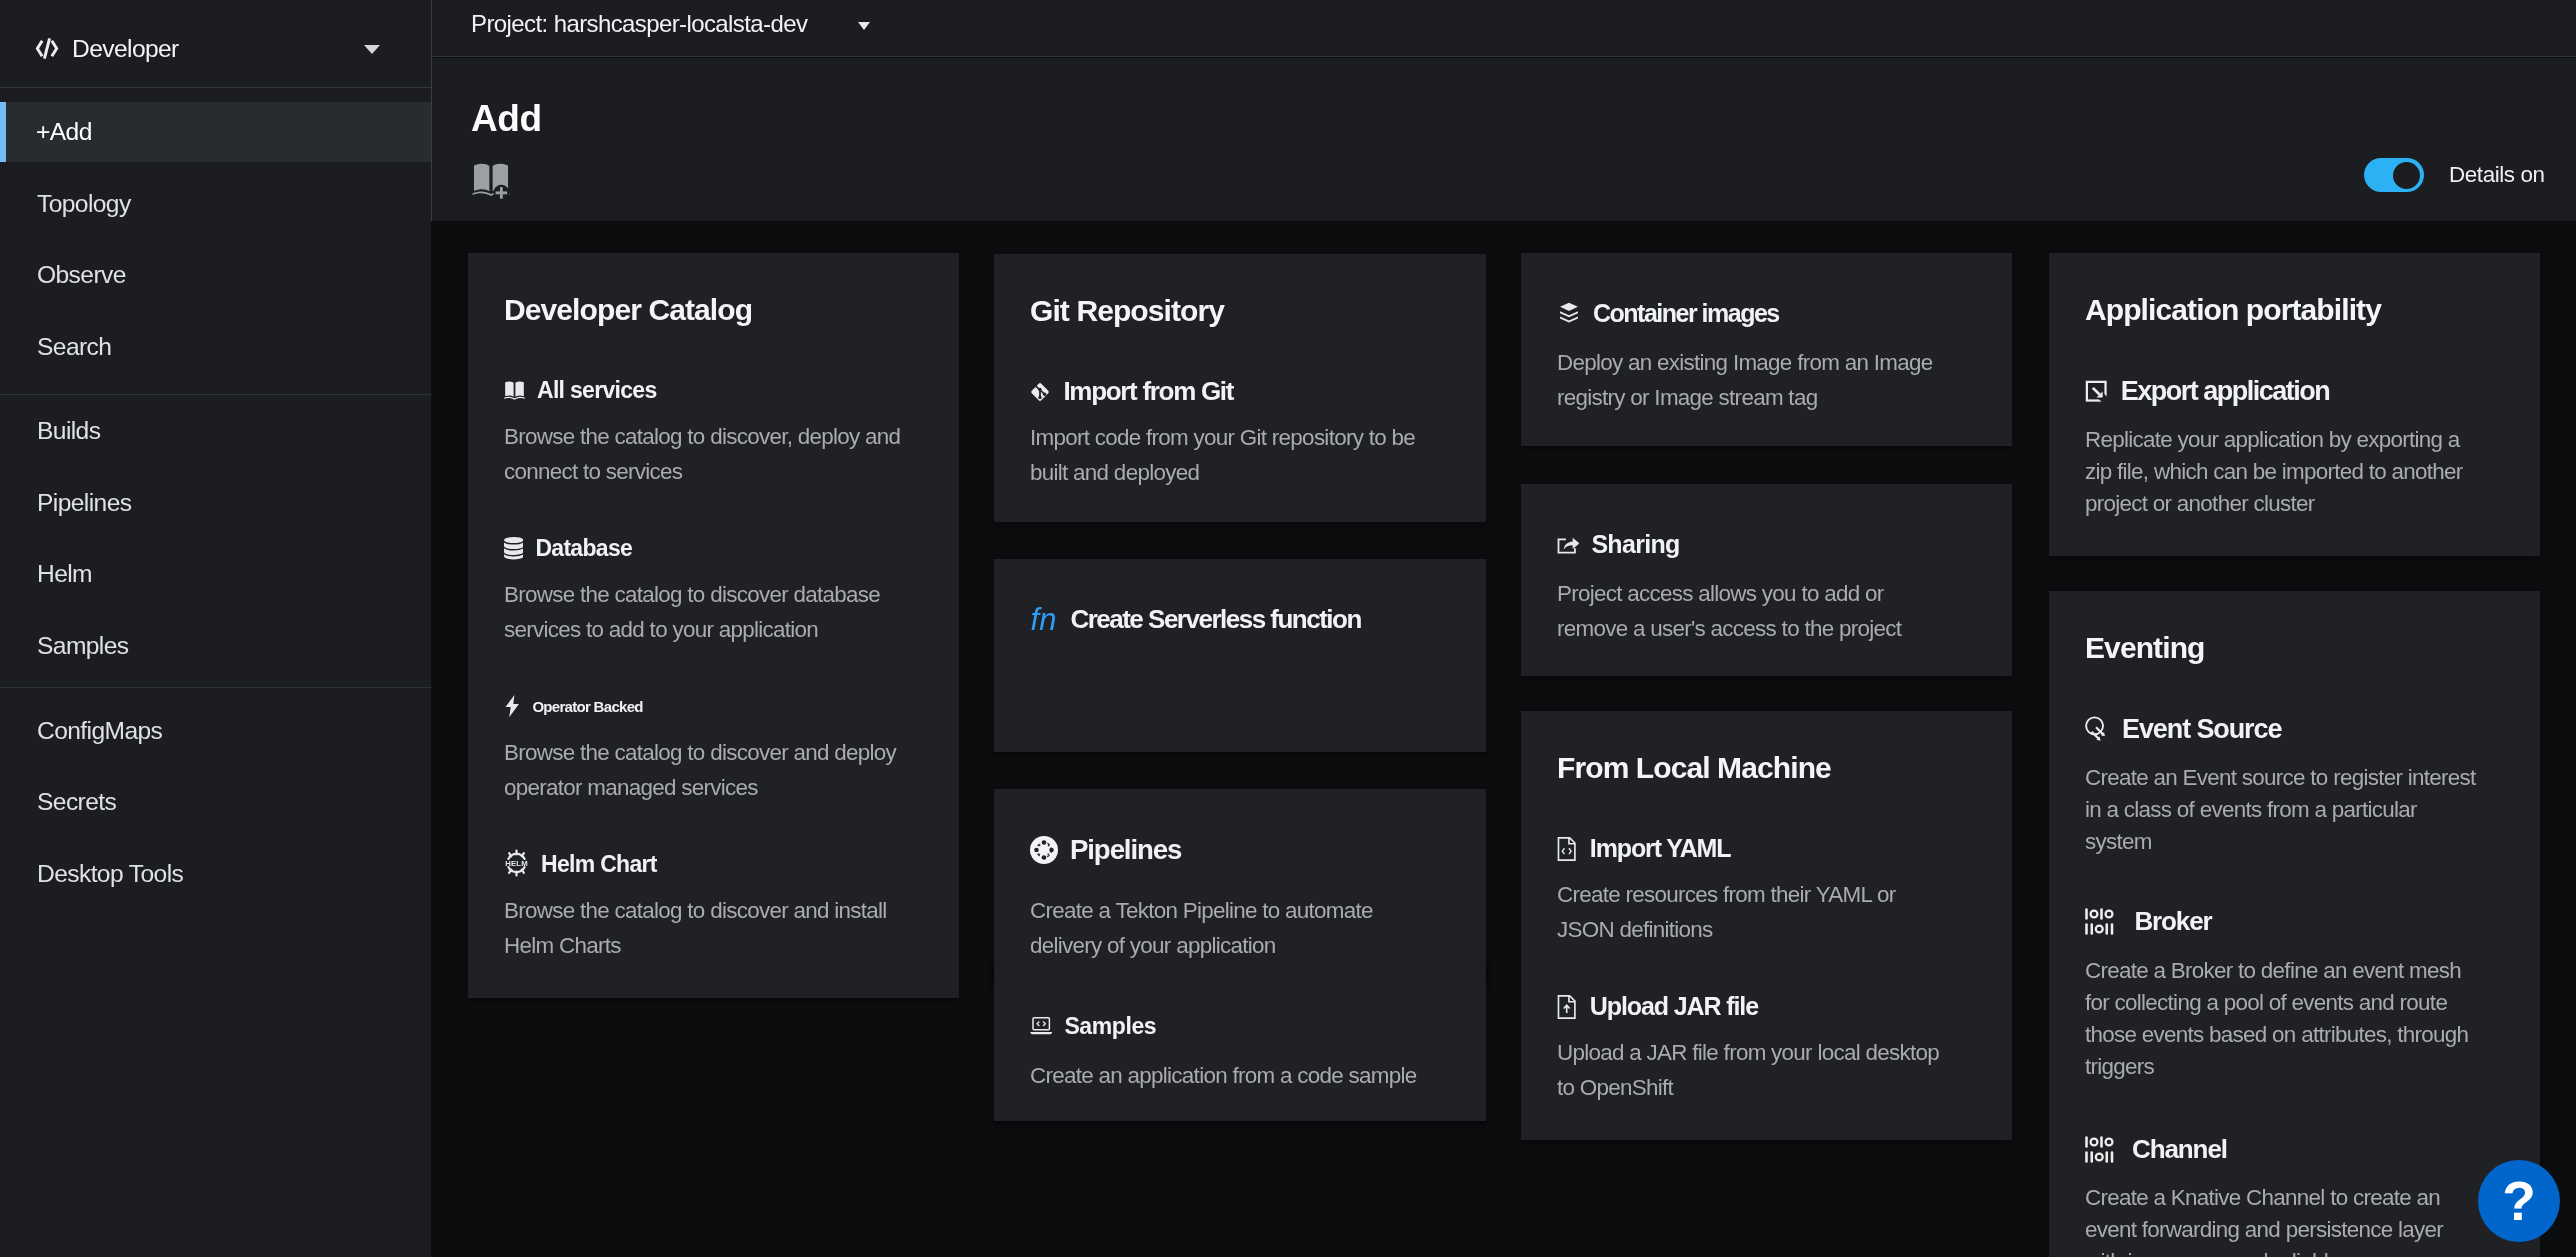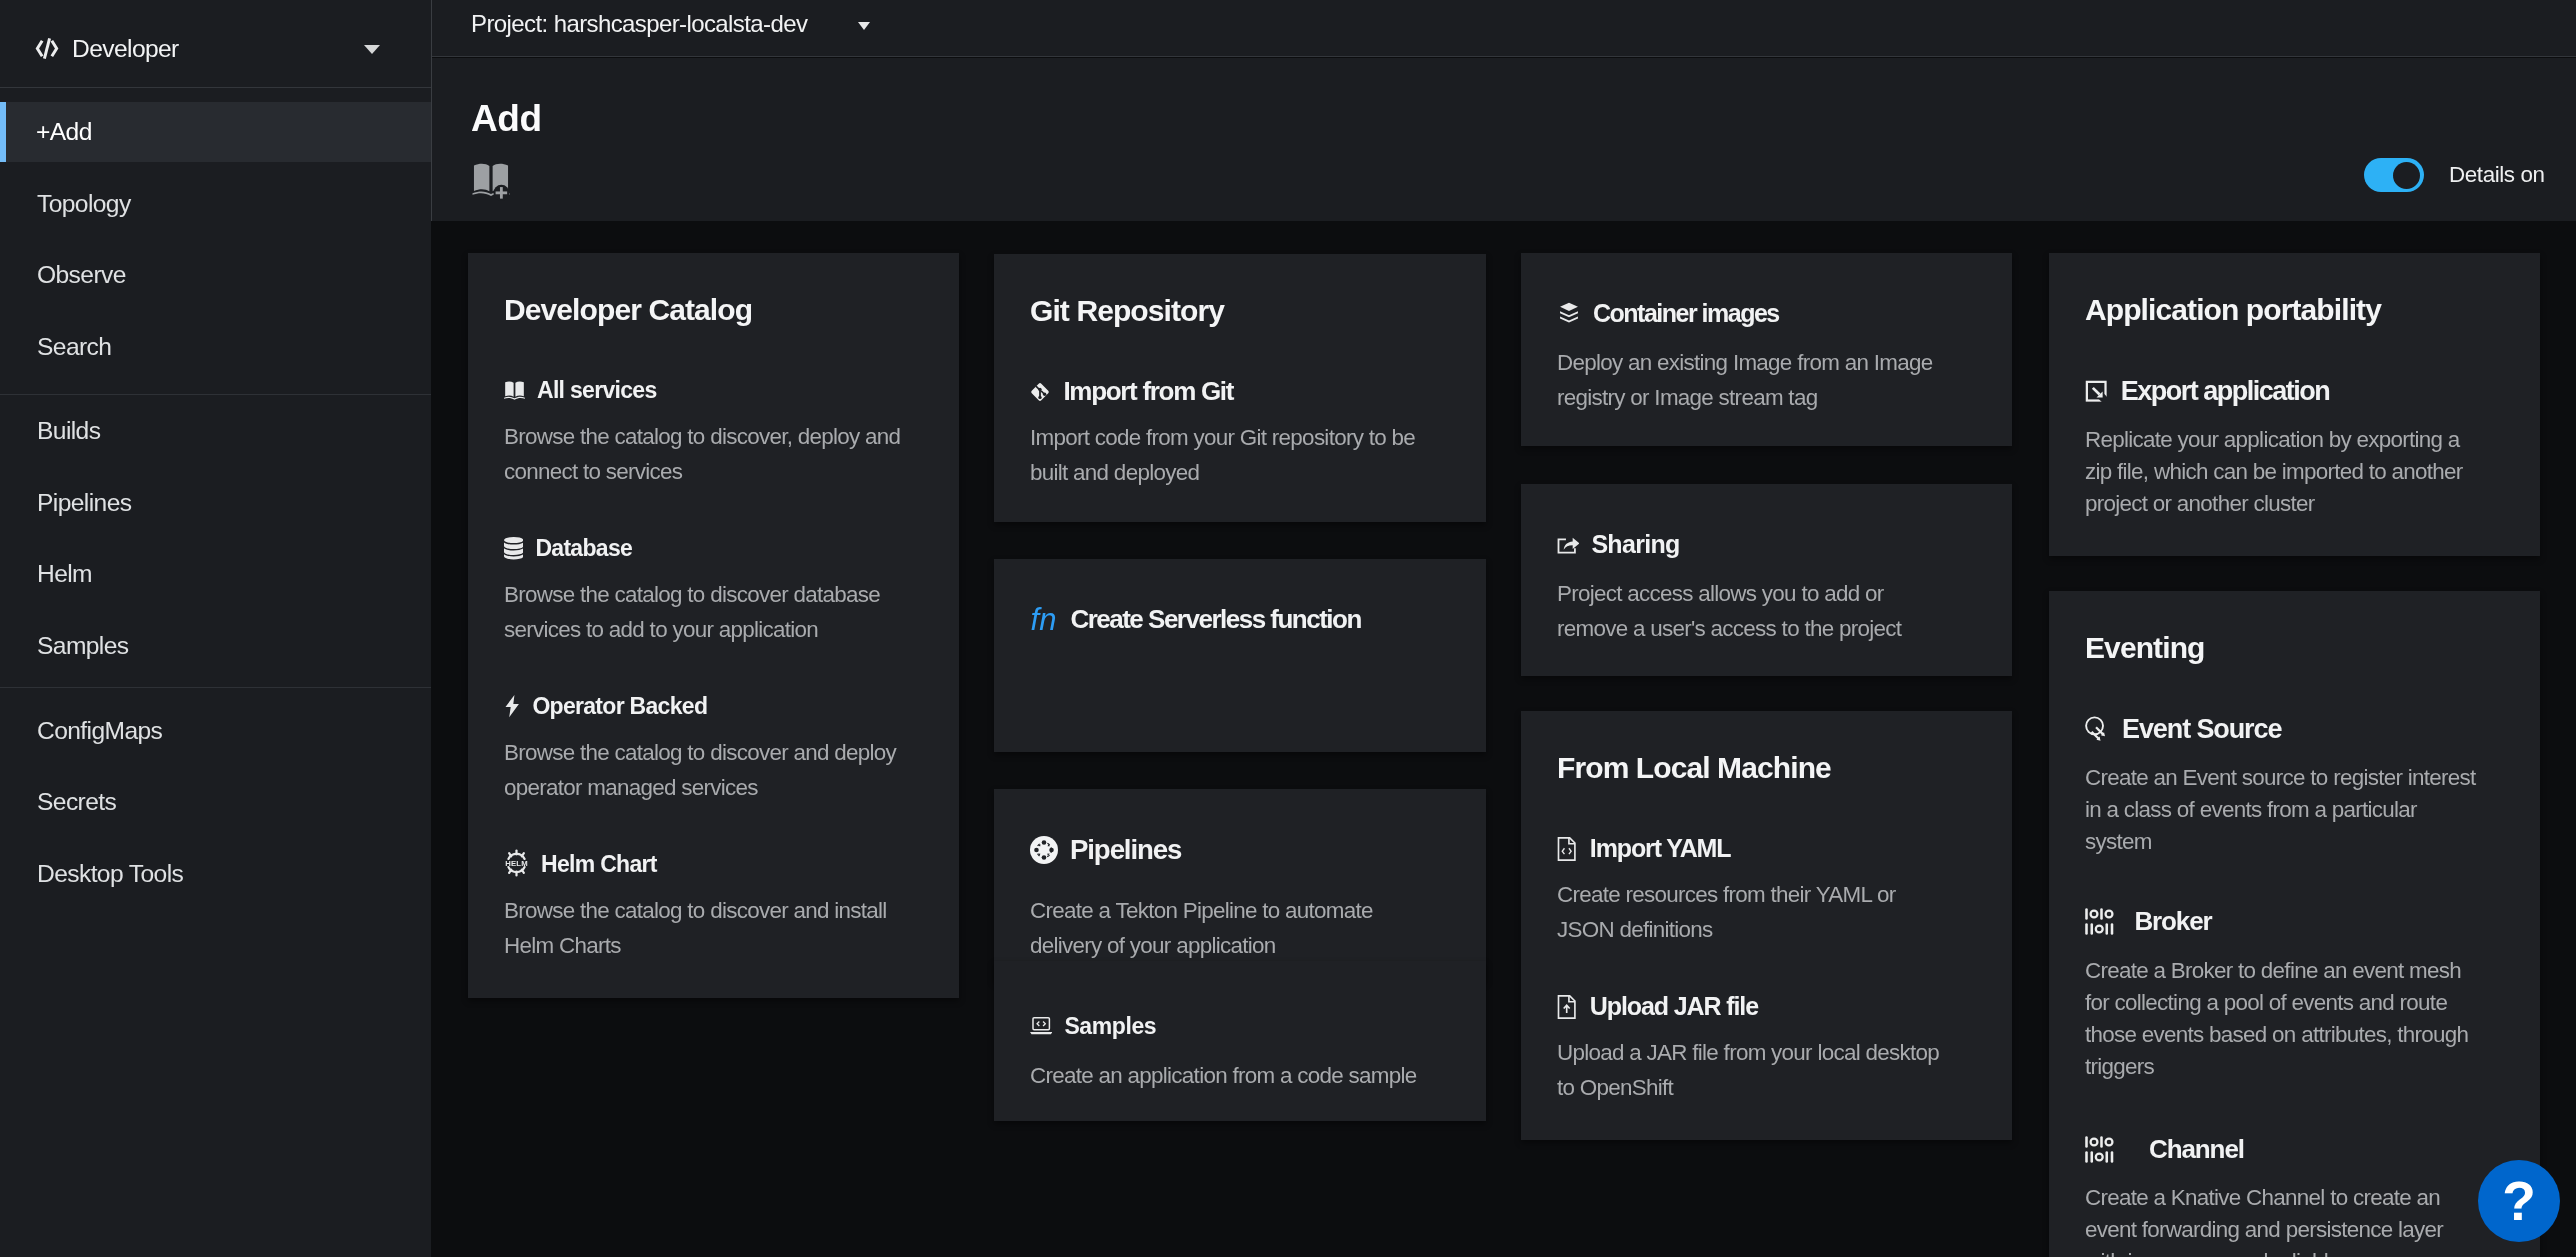--- a/index.html
+++ b/index.html
@@ -154,21 +154,21 @@
     </div>
     <div class="idesc">Browse the catalog to discover database<br>services to add to your application</div>
   </div>
   <div class="item" style="margin-bottom:40px">
     <div class="irow" style="column-gap:12px">
       <span class="ic">
           <svg width="16.4" height="22.4" viewBox="0 0 22 30">
         <path d="M14 0 L2 16 L9 16 L7 30 L20 12 L12.5 12 Z" fill="#e8e9ea"></path>
       </svg>
         </span>
-      <span class="ilabel" style="font-size:23px;letter-spacing:-0.7px">Operator Backed</span>
+      <span class="ilabel" style="font-size:15px;letter-spacing:-0.7px">Operator Backed</span>
     </div>
     <div class="idesc">Browse the catalog to discover and deploy<br>operator managed services</div>
   </div>
   <div class="item">
     <div class="irow" style="column-gap:12px">
       <span class="ic">
           <svg width="25" height="28" viewBox="0 0 34 38" style="margin-top:-3px">
         <g stroke="#e8e9ea" stroke-width="3" fill="none" stroke-linecap="round">
           <path d="M6 13.5 A12.2 12.2 0 0 1 28 13.5"></path>
           <path d="M6 24.5 A12.2 12.2 0 0 0 28 24.5"></path>
@@ -378,21 +378,21 @@
               <circle cx="32" cy="8" r="4.6"></circle>
           <circle cx="19" cy="28" r="4.6"></circle>
         </g>
       </svg>
         </span>
       <span class="ilabel" style="font-size:26px;letter-spacing:-1.1px">Broker</span>
     </div>
     <div class="idesc">Create a Broker to define an event mesh<br>for collecting a pool of events and route<br>those events based on attributes, through<br>triggers</div>
   </div>
   <div class="item">
-    <div class="irow" style="column-gap:28px">
+    <div class="irow" style="column-gap:11px">
       <span class="ic">
           <svg width="36" height="27" viewBox="0 0 48 36">
         <g stroke="#eceded" stroke-width="3.4" fill="none" stroke-linecap="round">
           <line x1="2" y1="2" x2="2" y2="14"></line>
               <line x1="22" y1="2" x2="22" y2="14"></line>
           <line x1="2" y1="22" x2="2" y2="34"></line>
               <line x1="9" y1="22" x2="9" y2="34"></line>
           <line x1="29" y1="22" x2="29" y2="34"></line>
               <line x1="36" y1="22" x2="36" y2="34"></line>
         </g>

